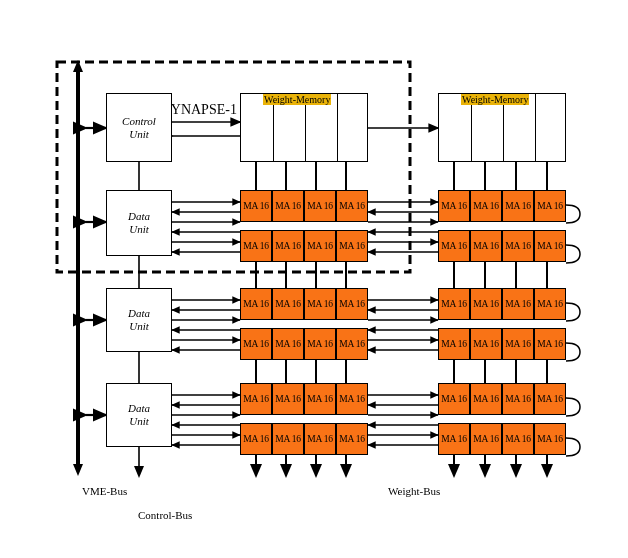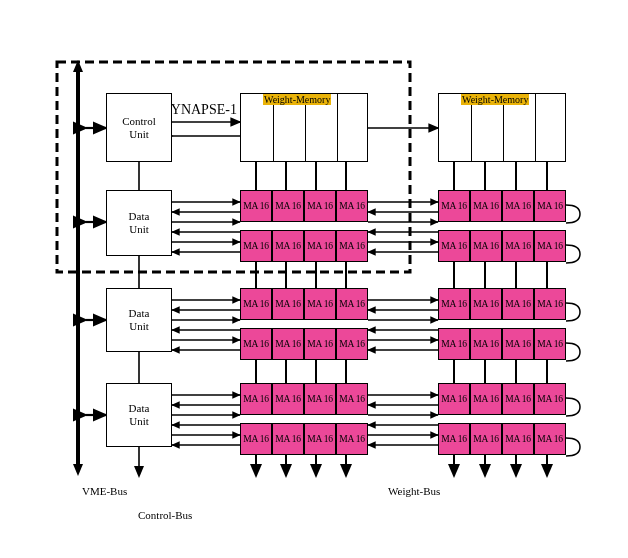--- a/index.html
+++ b/index.html
@@ -23,26 +23,27 @@
     background: #fff;
     display: flex;
     align-items: center;
     justify-content: center;
     text-align: center;
     line-height: 1.15;
     font-size: 11px;
   }
   .box.multiline {
     flex-direction: column;
+    font-style: italic;
   }
   .ma {
     position: absolute;
     box-sizing: border-box;
     border: 1.2px solid #000;
-    background: #ec4899;
+    background: #f97316;
     display: flex;
     align-items: center;
     justify-content: center;
     font-size: 9.5px;
     letter-spacing: -0.2px;
   }
   .wmcell {
     position: absolute;
     box-sizing: border-box;
     border-left: 1.2px solid #000;

